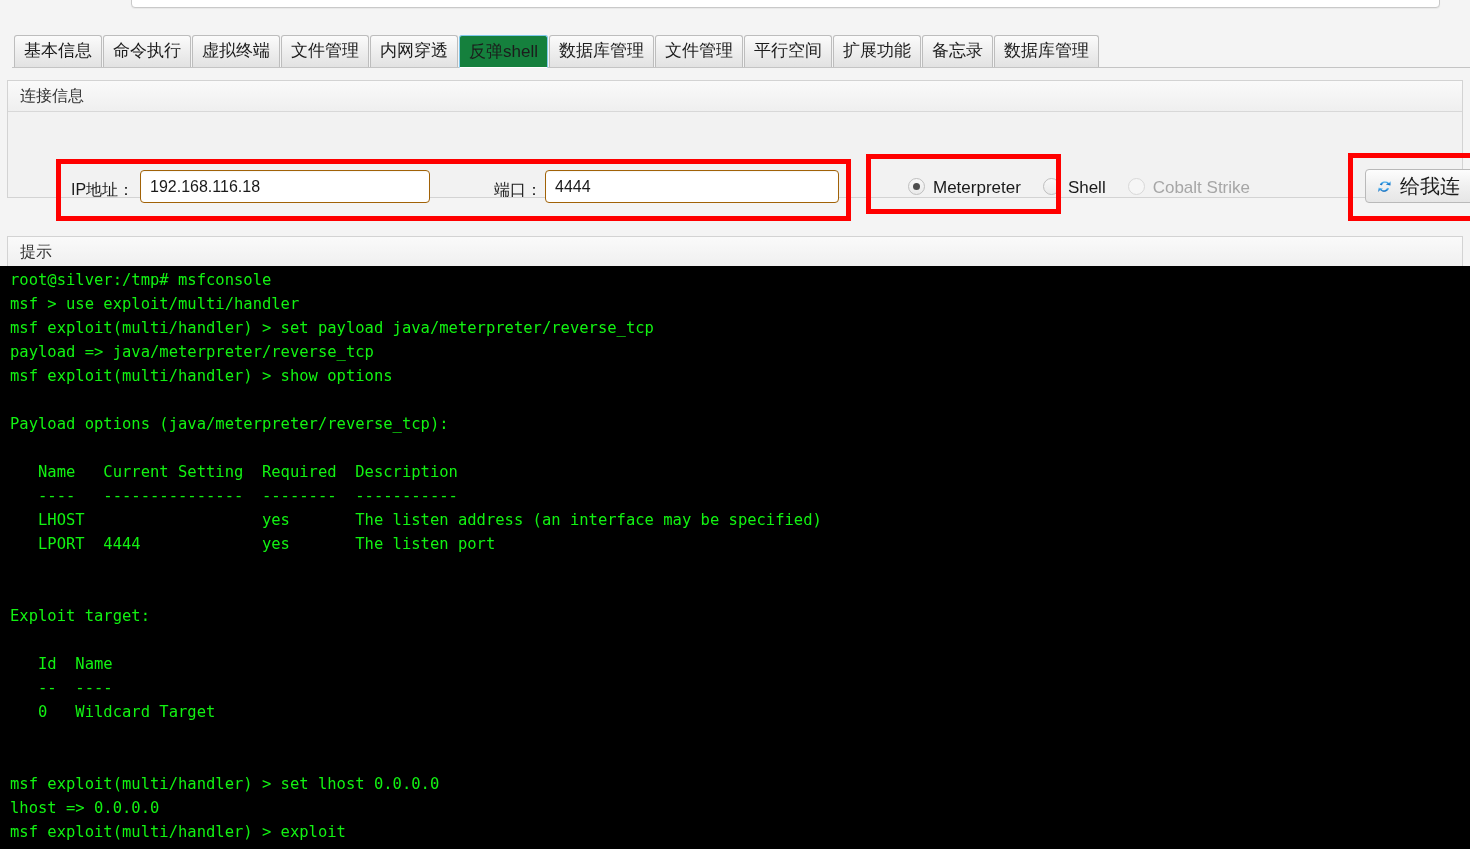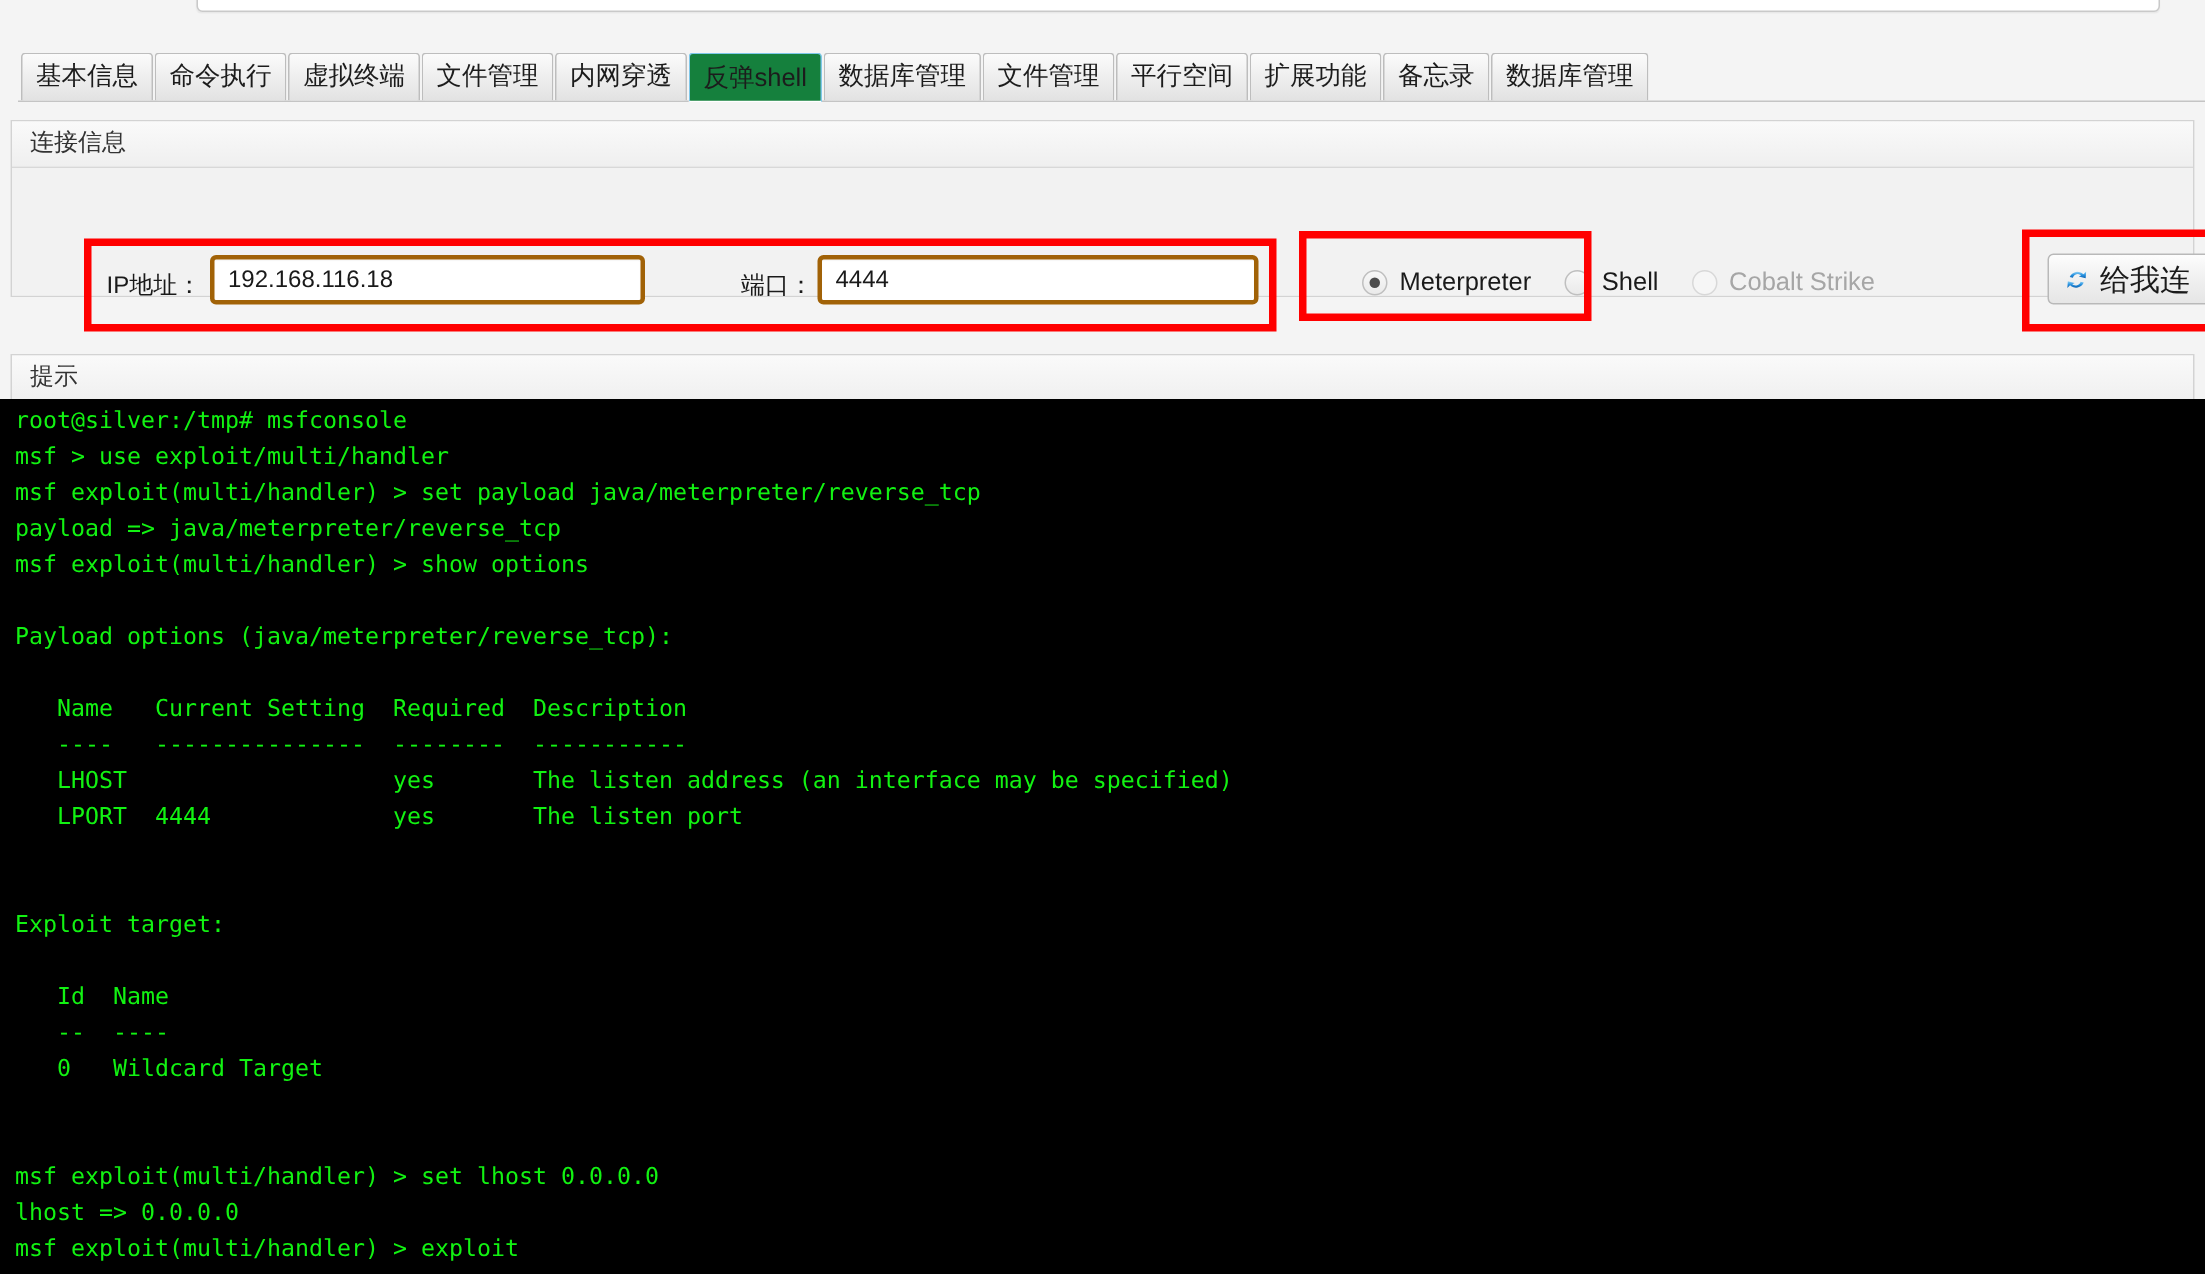--- a/index.html
+++ b/index.html
@@ -118,41 +118,40 @@
     top: 68px;
   }
   #lbl-ip   { left: 63px; }
   #lbl-port { left: 486px; }
 
   .txt {
     position: absolute;
     top: 58px;
     height: 33px;
     background: #ffffff;
-    border: 3px solid #a16207;
+    border: 1px solid #a16207;
     border-radius: 4px;
     font-size: 16px;
     color: #1a1a1a;
     padding: 0 9px;
     font-family: "Liberation Sans", sans-serif;
     box-shadow: inset 0 1px 1px rgba(0,0,0,0.04);
   }
   #ip-input   { left: 132px; width: 290px; }
   #port-input { left: 537px; width: 294px; }
 
   
   .radio-group {
     position: absolute;
     left: 900px; top: 66px;
     display: flex;
     align-items: center;
   }
   .radio-item {
     display: flex;
-    align-items: center;
     margin-right: 22px;
     font-size: 17px;
     color: #1a1a1a;
     cursor: pointer;
   }
   .radio-item.disabled { color: #a6a6a6; cursor: default; }
   .radio-dot {
     width: 17px; height: 17px;
     border-radius: 50%;
     border: 1px solid #bfbfbf;

